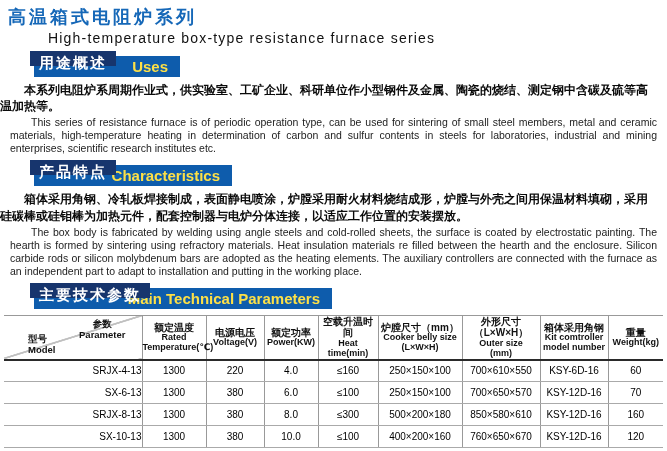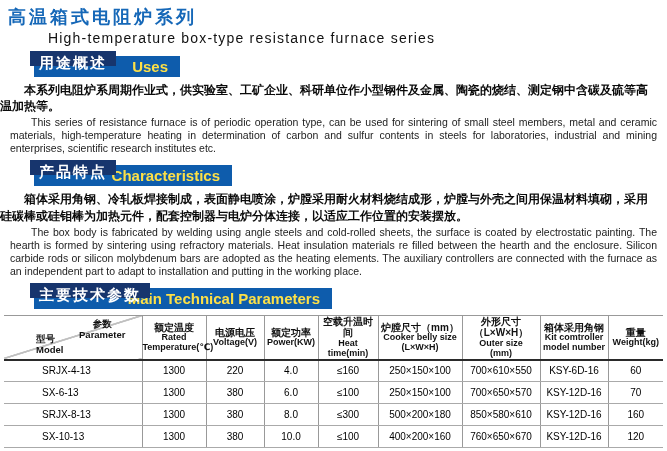--- a/index.html
+++ b/index.html
@@ -64,35 +64,35 @@
     border-left: 1px solid #999; padding: 0;
     text-align: center; vertical-align: middle;
   }
   table.params th:first-child, table.params td:first-child { border-left: none; }
   table.params thead th { height: 40px; border-bottom: 2px solid #2a2a2a; }
   .hcn { font-size: 10px; font-weight: bold; white-space: pre-line; line-height: 1.15; }
   .hen { font-size: 9px; white-space: pre-line; line-height: 1.1; }
   table.params tbody td {
     height: 22px; font-size: 10px; border-bottom: 1px solid #aaa; color: #000;
   }
-  table.params tbody td.model { text-align: left; padding-left: 38px; }
+  table.params tbody td.model { text-align: right; padding-left: 38px; }
 
   
   th.diag {
     position: relative;
     background: linear-gradient(to bottom right,
       #fff calc(50% - 0.8px), #888 calc(50% - 0.2px),
       #888 calc(50% + 0.2px), #fff calc(50% + 0.8px));
   }
   th.diag .corner-param {
     position: absolute; top: 3px; right: 16px; text-align: center;
     font-size: 9.5px; line-height: 1.15;
   }
   th.diag .corner-model {
-    position: absolute; bottom: 3px; left: 32px; text-align: left;
+    position: absolute; bottom: 3px; left: 24px; text-align: left;
     font-size: 9.5px; line-height: 1.15;
   }
   th.diag .cnb { font-weight: bold; }
 </style>
 </head>
 <body>
 
 <div class="page">
 
   <h1 class="title-cn">高温箱式电阻炉系列</h1>

